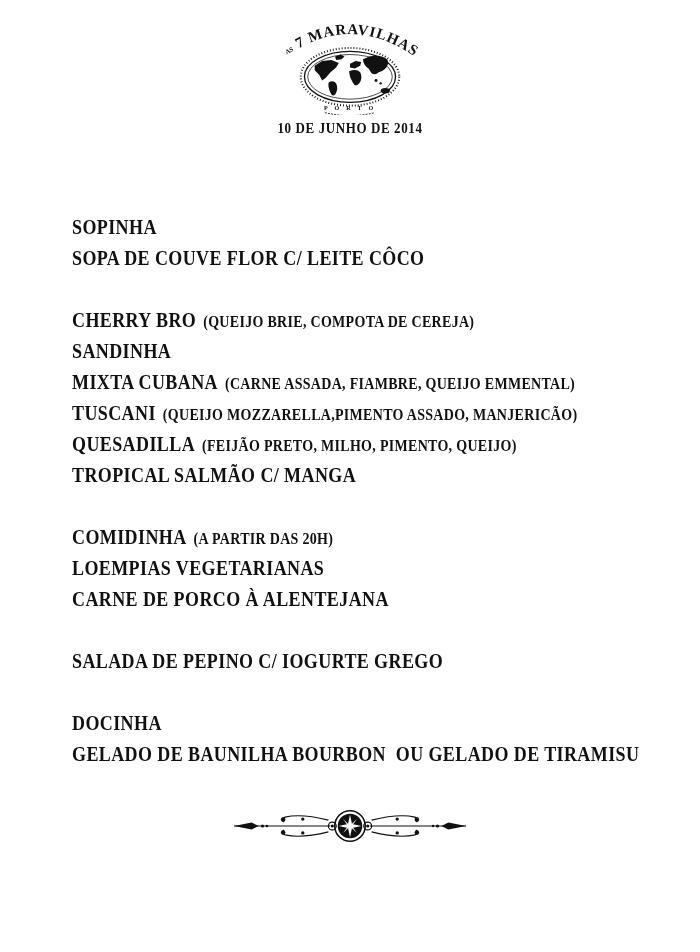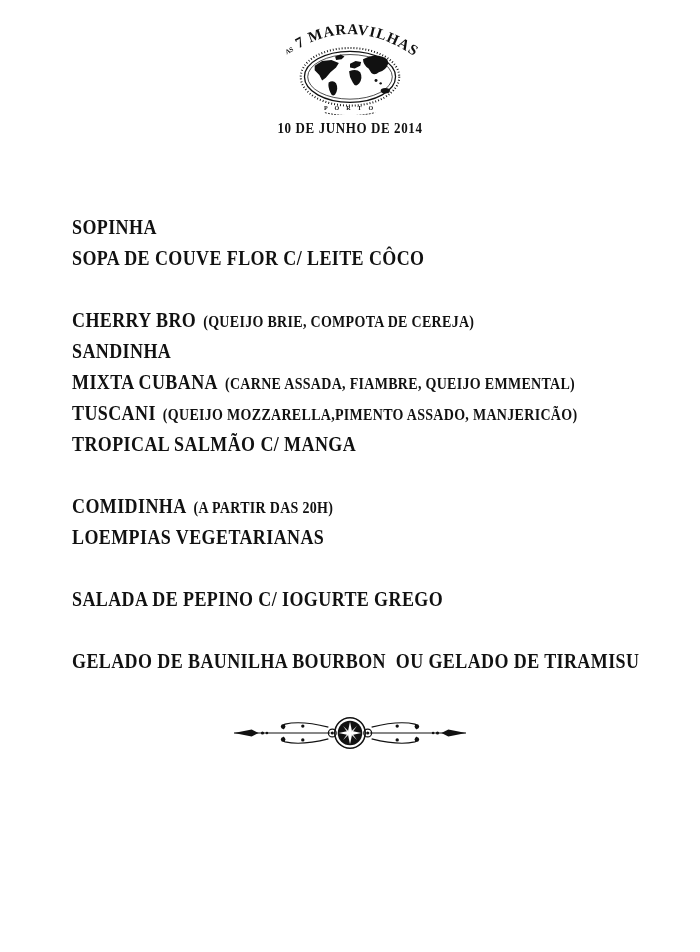--- a/index.html
+++ b/index.html
@@ -147,40 +147,49 @@
       <div class="line">
         <span class="heading">SANDINHA</span>
       </div>
       <div class="line">
         <span class="name">MIXTA CUBANA</span><span class="detail">(CARNE ASSADA, FIAMBRE, QUEIJO EMMENTAL)</span>
       </div>
       <div class="line">
         <span class="name">TUSCANI</span><span class="detail">(QUEIJO MOZZARELLA,PIMENTO ASSADO, MANJERICÃO)</span>
       </div>
       <div class="line">
+        <span class="name">QUESADILLA</span><span class="detail">(FEIJÃO PRETO, MILHO, PIMENTO, QUEIJO)</span>
+      </div>
+      <div class="line">
         <span class="name">TROPICAL SALMÃO C/ MANGA</span>
       </div>
     </div>
 
     <div class="section">
       <div class="line">
         <span class="heading">COMIDINHA</span><span class="detail">(A PARTIR DAS 20H)</span>
       </div>
       <div class="line">
         <span class="name">LOEMPIAS VEGETARIANAS</span>
       </div>
+      <div class="line">
+        <span class="name">CARNE DE PORCO À ALENTEJANA</span>
+      </div>
     </div>
 
     <div class="section">
       <div class="line">
         <span class="name">SALADA DE PEPINO C/ IOGURTE GREGO</span>
       </div>
     </div>
 
     <div class="section">
+      <div class="line">
+        <span class="heading">DOCINHA</span>
+      </div>
       <div class="line">
         <span class="name">GELADO DE BAUNILHA BOURBON  OU GELADO DE TIRAMISU</span>
       </div>
     </div>
 
   </div>
 
   <div class="footer-ornament">
     <svg width="236" height="46" viewBox="0 0 240 46">
 

